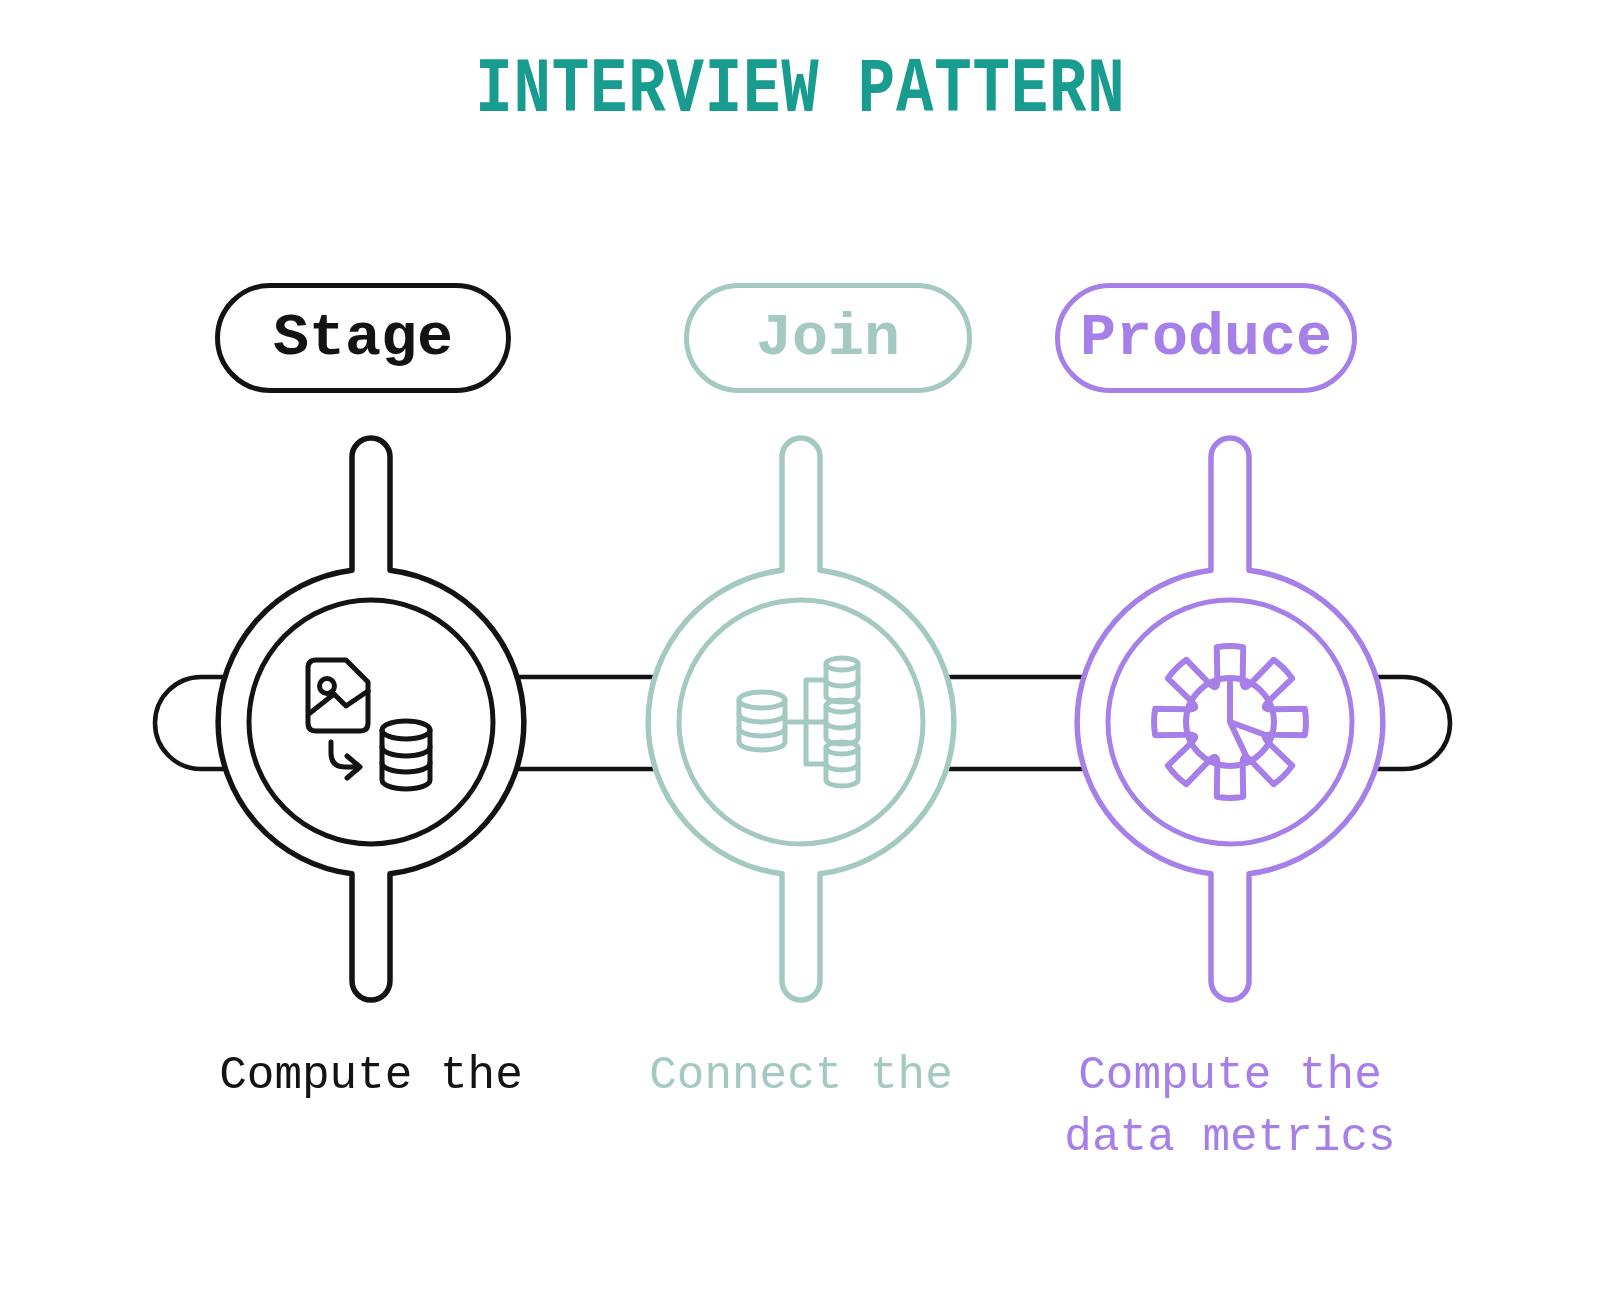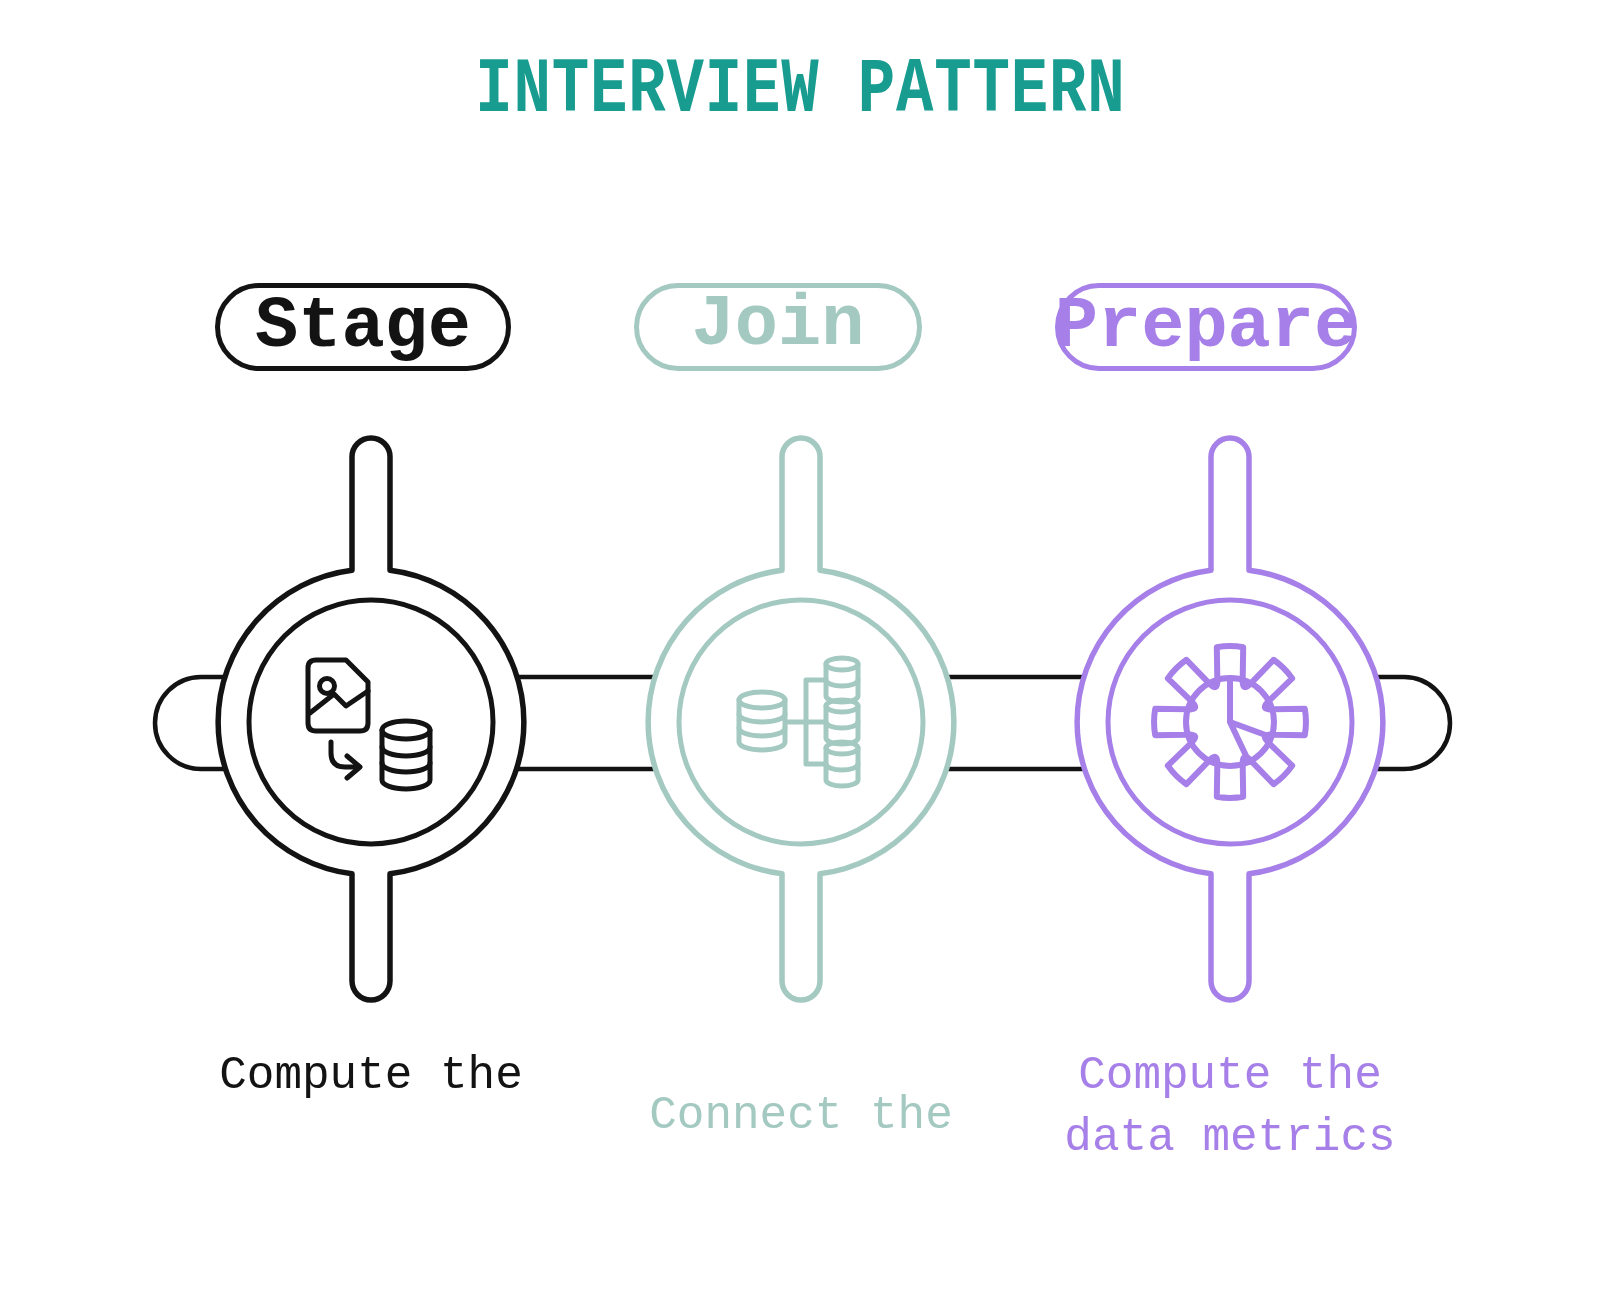--- a/index.html
+++ b/index.html
@@ -21,70 +21,70 @@
     letter-spacing:1px;
   }
   .title .squeeze{
     display:inline-block;
     transform:scaleX(0.8);
     transform-origin:center;
   }
   .pill{
     position:absolute;
     top:283px;
-    height:88px;
+    height:110px;
     border-style:solid;
     border-width:5px;
     border-radius:62px;
     box-sizing:border-box;
     display:flex;
     align-items:center;
     justify-content:center;
-    font-size:72px;
+    font-size:60px;
     font-weight:bold;
     background:#ffffff;
   }
   .pill-stage{left:215px;width:296px;}
-  .pill-join{left:634px;width:288px;align-items:flex-end;}
+  .pill-join{left:684px;width:288px;}
   .pill-compute{left:1055px;width:302px;}
   .diagram{
     position:absolute;
     left:0; top:0;
   }
   .caption{
     position:absolute;
     top:1045px;
     width:420px;
     text-align:center;
     font-size:46px;
     line-height:62px;
     font-weight:500;
   }
   .caption span{display:block;}
   .caption-stage{left:161px;}
-  .caption-join{left:591px;margin-top:40px;}
+  .caption-join{left:591px;}
   .caption-compute{left:1020px;}
 </style>
 </head>
 <body>
 
 <div class="canvas">
 
   <h1 class="title" style="color: rgb(24, 156, 144);">
     <span class="squeeze">INTERVIEW PATTERN</span>
   </h1>
 
   <div class="pill pill-stage" style="color: rgb(19, 19, 19); border-color: rgb(19, 19, 19);">
     <span>Stage</span>
   </div>
   <div class="pill pill-join" style="color: rgb(163, 201, 193); border-color: rgb(163, 201, 193);">
     <span>Join</span>
   </div>
   <div class="pill pill-compute" style="color: rgb(166, 128, 232); border-color: rgb(166, 128, 232);">
-    <span>Prepare</span>
+    <span>Produce</span>
   </div>
 
   <svg class="diagram" width="1600" height="1312" viewBox="0 0 1600 1312">
 
     <g fill="none" stroke-width="4.5" stroke="#131313">
       <rect x="155" y="677" width="1295" height="92" rx="46" ry="46" fill="#ffffff"></rect>
     </g>
 
     <g fill="none" stroke-width="5.5" stroke-linejoin="round" stroke-linecap="round" stroke="#131313">
       <path fill="#ffffff" d="M 352 457 A 19 19 0 0 1 390 457 L 390 570.2 A 153 153 0 0 1 390 873.8 L 390 981 A 19 19 0 0 1 352 981 L 352 873.8 A 153 153 0 0 1 352 570.2 Z"></path>

